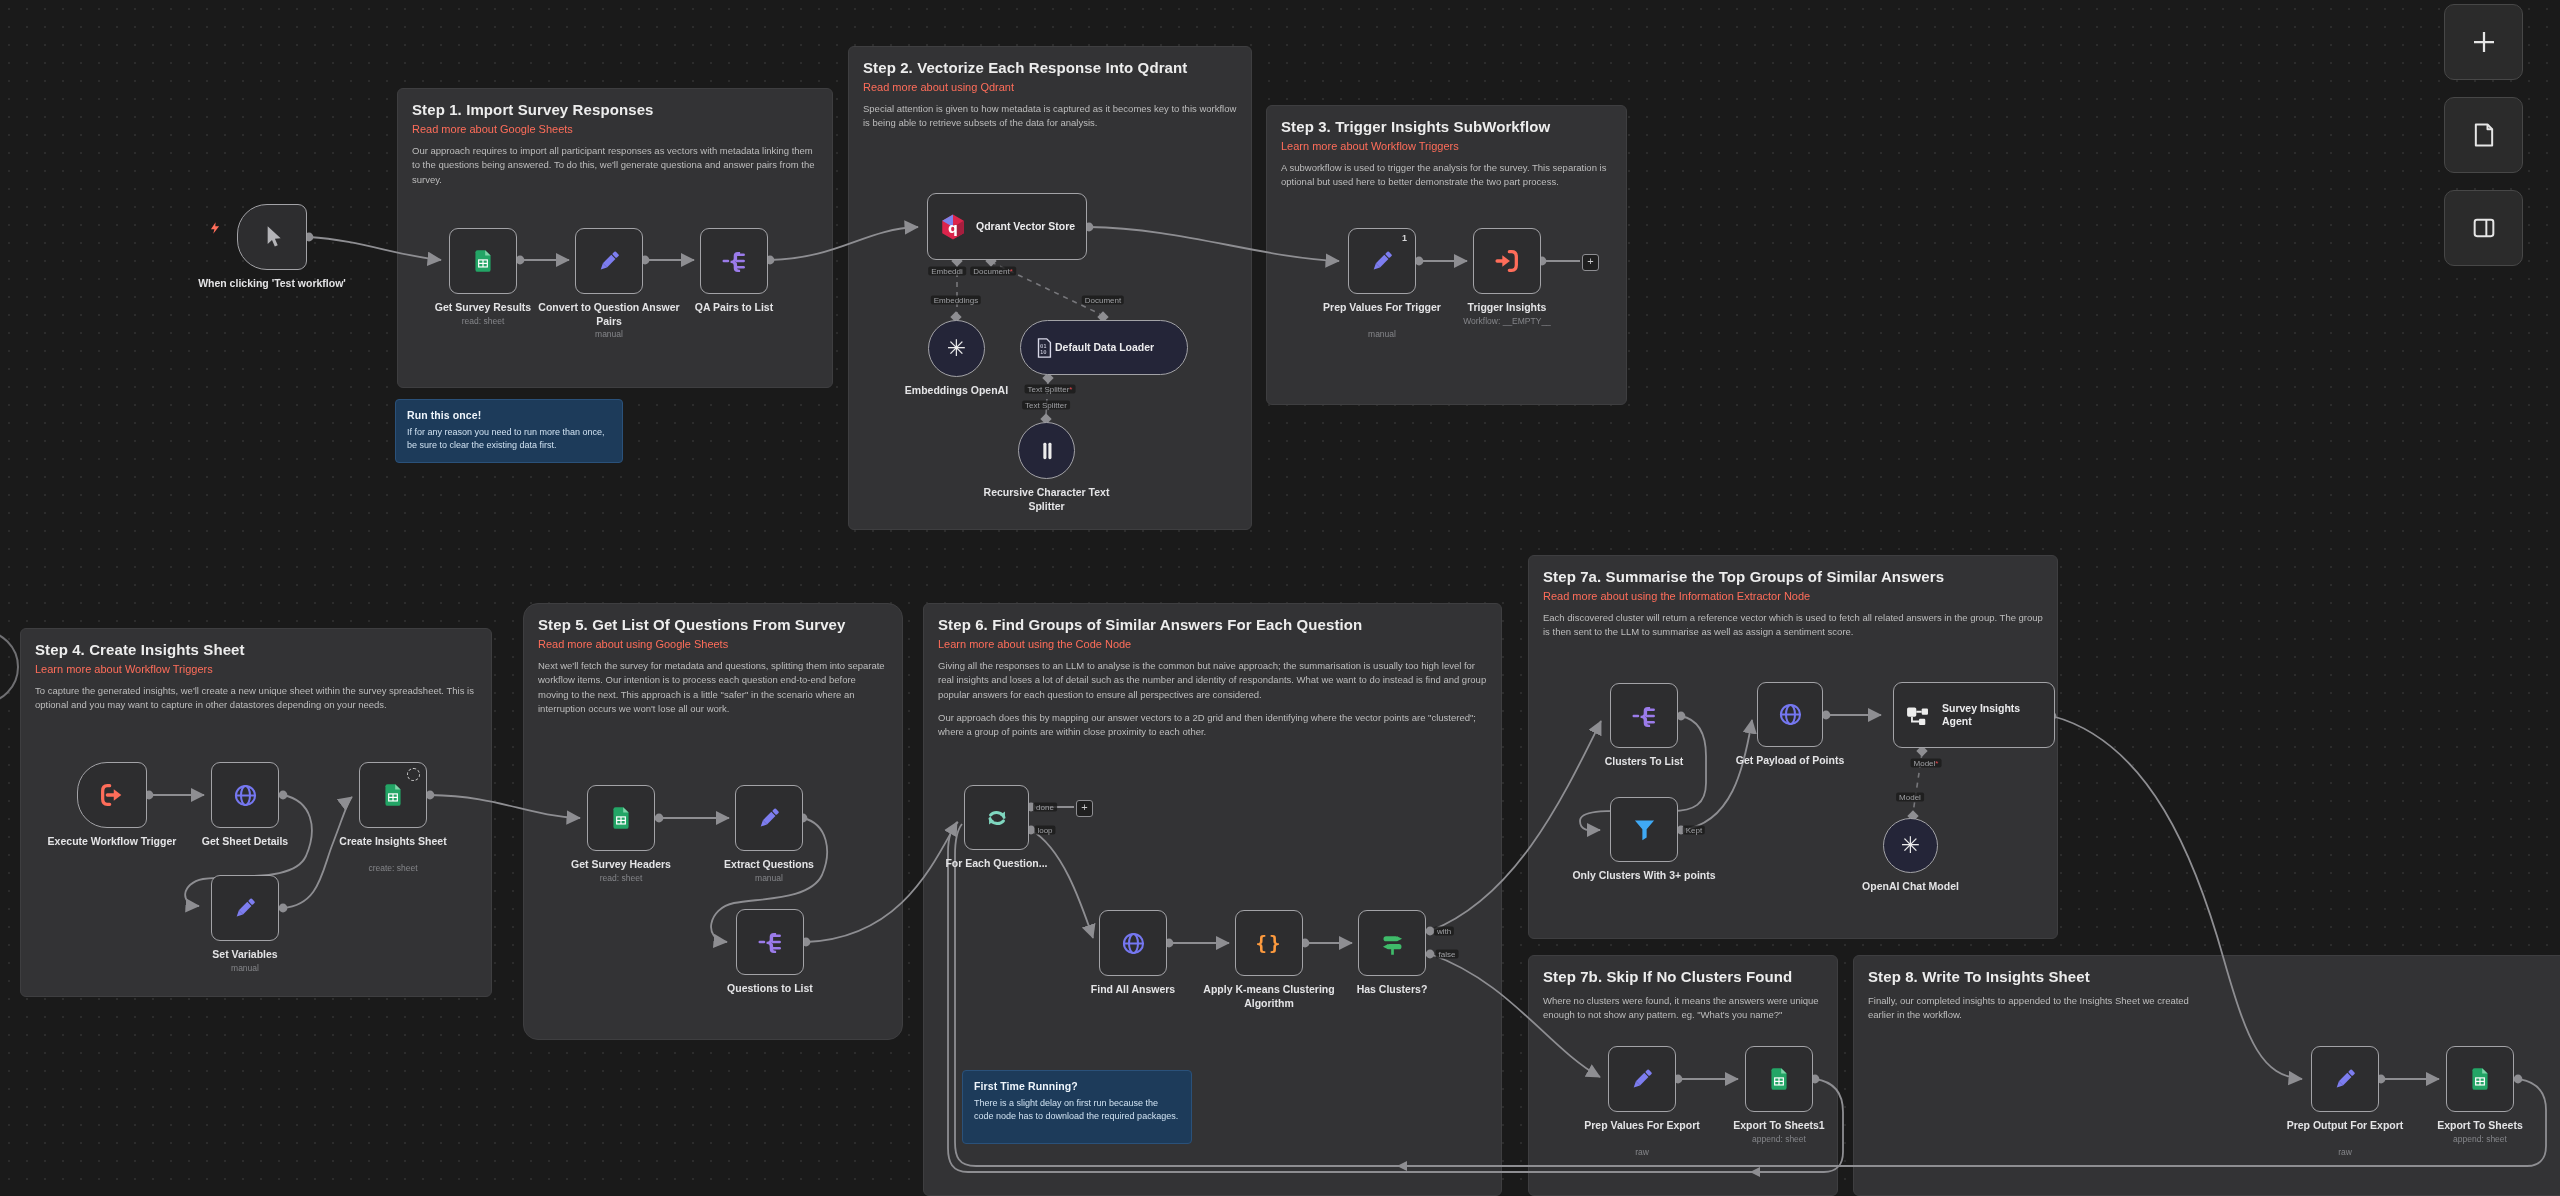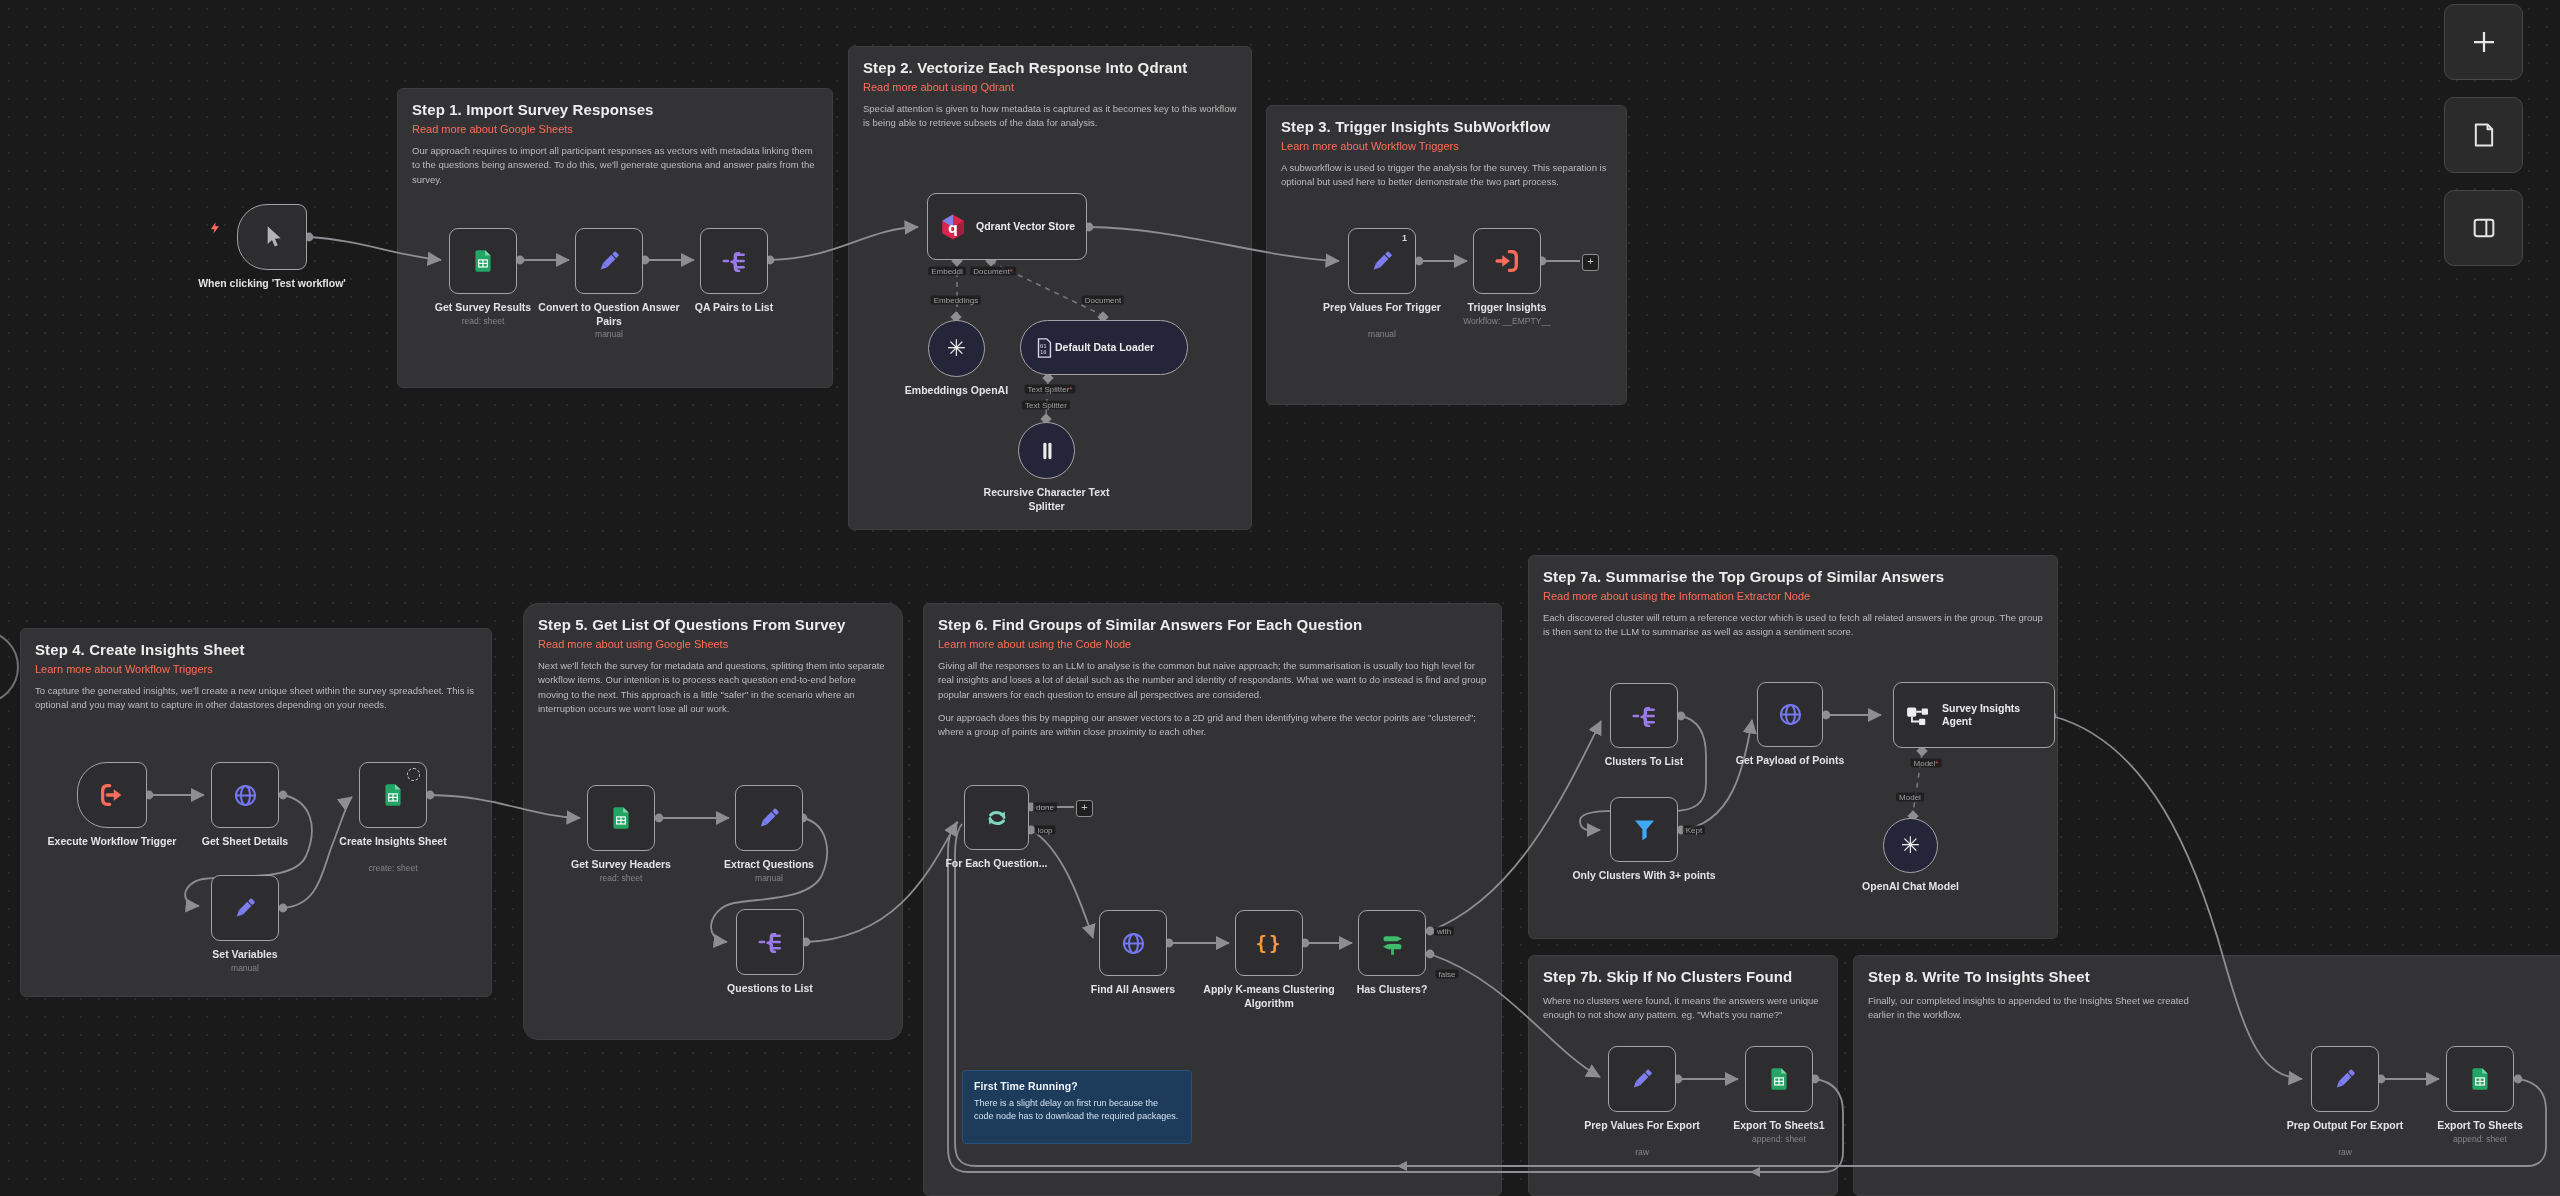--- a/index.html
+++ b/index.html
@@ -63,20 +63,26 @@
         <div class="note-link">Read more about using Qdrant</div>
         <div class="note-body">
           <p>Special attention is given to how metadata is captured as it becomes key to this workflow is being able to retrieve subsets of the data for analysis.</p>
         </div>
       </div>
       <div class="note" style="left: 1266px; top: 105px; width: 361px; height: 300px;">
         <div class="note-title">Step 3. Trigger Insights SubWorkflow</div>
         <div class="note-link">Learn more about Workflow Triggers</div>
         <div class="note-body">
           <p>A subworkflow is used to trigger the analysis for the survey. This separation is optional but used here to better demonstrate the two part process.</p>
+        </div>
+      </div>
+      <div class="note blue" style="left: 395px; top: 399px; width: 228px; height: 64px;">
+        <div class="note-title">Run this once!</div>
+        <div class="note-body">
+          <p>If for any reason you need to run more than once, be sure to clear the existing data first.</p>
         </div>
       </div>
       <div class="note" style="left: 20px; top: 628px; width: 472px; height: 369px;">
         <div class="note-title">Step 4. Create Insights Sheet</div>
         <div class="note-link">Learn more about Workflow Triggers</div>
         <div class="note-body">
           <p>To capture the generated insights, we'll create a new unique sheet within the survey spreadsheet. This is optional and you may want to capture in other datastores depending on your needs.</p>
         </div>
       </div>
       <div class="note" style="left: 523px; top: 603px; width: 380px; height: 437px; border-radius: 15px;">
@@ -212,21 +218,21 @@
       <span class="chip" style="left: 993px; top: 271px;"><span>Document</span><span class="req">*</span></span>
       <span class="chip" style="left: 956px; top: 300px;"><span>Embeddings</span></span>
       <span class="chip" style="left: 1103px; top: 300px;"><span>Document</span></span>
       <span class="chip" style="left: 1050px; top: 389px;"><span>Text Splitter</span><span class="req">*</span></span>
       <span class="chip" style="left: 1046px; top: 405px;"><span>Text Splitter</span></span>
       <span class="chip" style="left: 1926px; top: 763px;"><span>Model</span><span class="req">*</span></span>
       <span class="chip" style="left: 1910px; top: 797px;"><span>Model</span></span>
       <span class="chip" style="left: 1045px; top: 807px;"><span>done</span></span>
       <span class="chip" style="left: 1045px; top: 830px;"><span>loop</span></span>
       <span class="chip" style="left: 1444px; top: 931px;"><span>with</span></span>
-      <span class="chip" style="left: 1447px; top: 954px; margin-top: 20px;"><span>false</span></span>
+      <span class="chip" style="left: 1447px; top: 954px;"><span>false</span></span>
       <span class="chip" style="left: 1694px; top: 830px;"><span>Kept</span></span>
     </div>
   <div id="nodes-layer" class="layer">
       <div class="node trigger" style="left: 237px; top: 204px; width: 70px; height: 66px;">
         <span style="display: flex; align-items: center; justify-content: center;">
           <svg width="26" height="28" viewBox="0 0 24 24">
             <path d="M8 2 L8 18.5 L12 14.8 L14.6 20.8 L17.3 19.5 L14.7 13.7 L20 13.2 Z" fill="#b4b4b8"></path>
           </svg>
         </span>
       </div>

